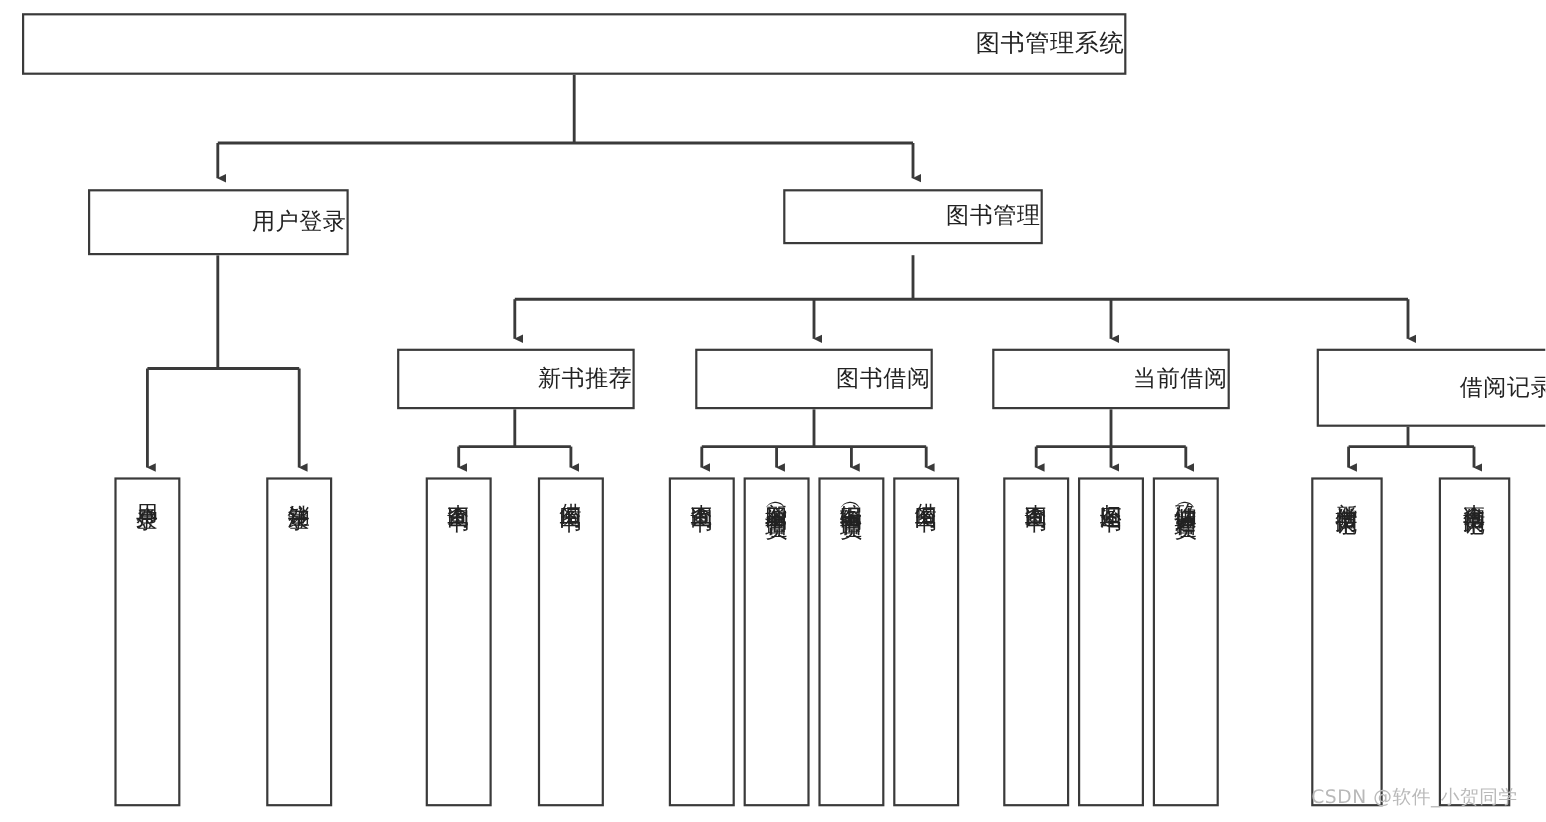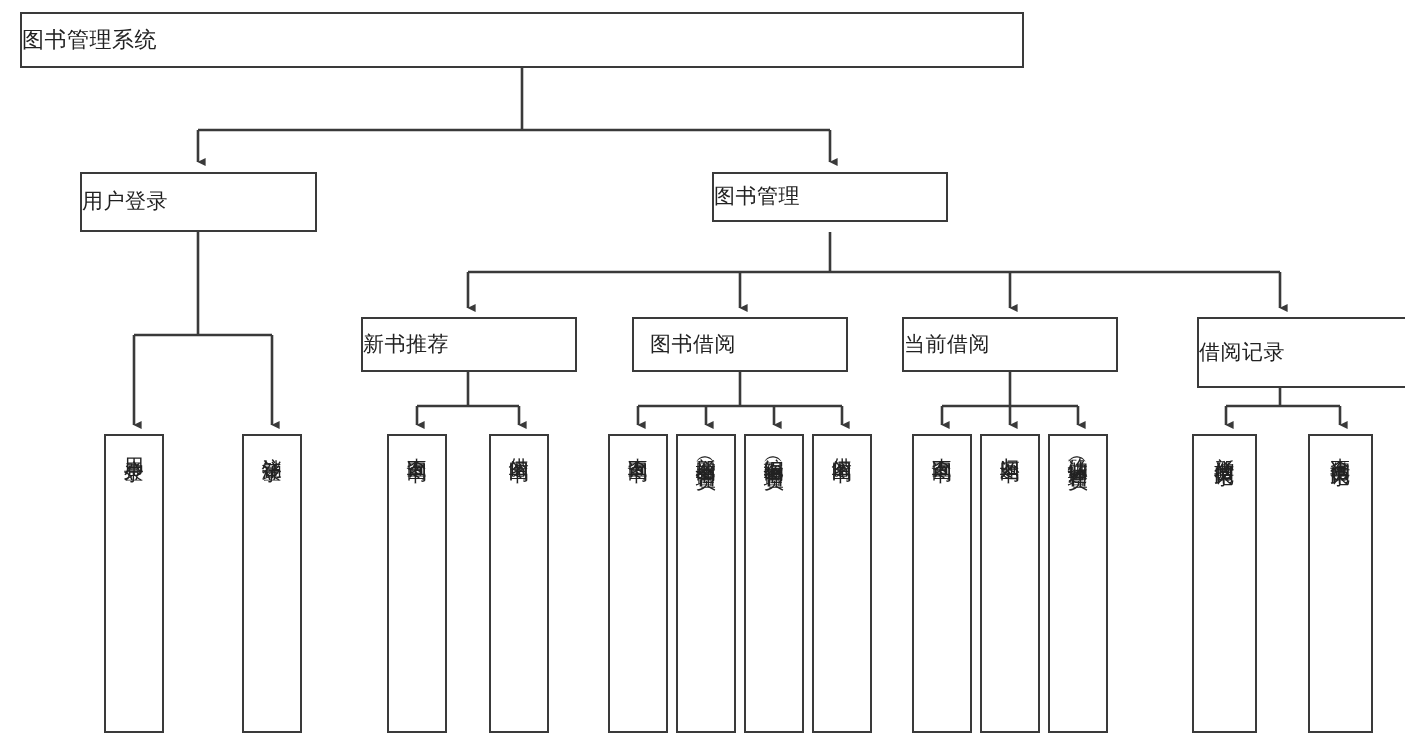--- a/index.html
+++ b/index.html
@@ -26,21 +26,21 @@
     height: 747px;
     pointer-events: none;
   }
   .node {
     position: absolute;
     box-sizing: border-box;
     background: #ffffff;
     border: 2px solid #3a3a3a;
     display: flex;
     align-items: center;
-    justify-content: flex-start;
+    justify-content: flex-end;
     color: #222222;
     z-index: 2;
   }
   .node-label {
     display: block;
     text-align: center;
     line-height: 1.12;
     letter-spacing: 0.5px;
   }
   
@@ -191,14 +191,15 @@
     <span class="node-label">确认归还（管理员）</span>
   </div>
 
   <div class="node vert" style="left:1192px; top:434px; width:65px; height:299px;">
     <span class="node-label">新增借阅记录</span>
   </div>
   <div class="node vert" style="left:1308px; top:434px; width:65px; height:299px;">
     <span class="node-label">查询借阅记录</span>
   </div>
 
+  <div class="watermark">CSDN @软件_小贺同学</div>
 
 </div>
 
 </body></html>

